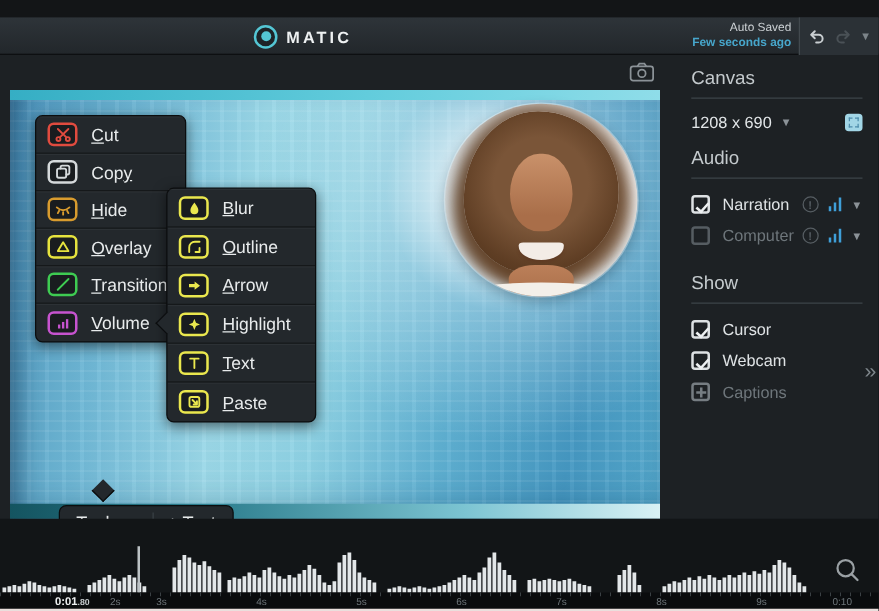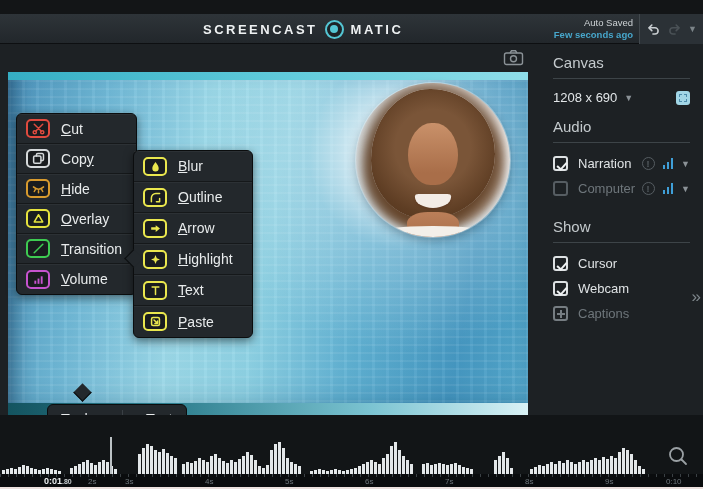--- a/index.html
+++ b/index.html
@@ -78,21 +78,21 @@
   .meter i { display:block; width:2.5px; background:#3f9fd8; }
   .meter i:nth-child(1){height:4px;} .meter i:nth-child(2){height:7px;} .meter i:nth-child(3){height:11px;}
   .row-caret { color:#8b9297; font-size:9px; }
   .done-btn { margin-top:17px; width:100%; height:27px; background:#2e353a; border:1px solid #23282c;
               border-radius:3px; color:#e2e6e8; font-size:13.5px; font-family:inherit; }
   .expander { position:absolute; right:2px; top:287px; color:#7e868b; font-size:17px; }
 
   
   .menu { position:absolute; background:#23282c; border:1px solid #0b0d0e; border-radius:6px;
           box-shadow:0 3px 10px rgba(0,0,0,.5); }
-  #context-menu { left:16px; top:92px; width:121px;margin-top:21px; }
+  #context-menu { left:28px; top:92px; width:121px; }
   #overlay-submenu { left:133px; top:150px; width:120px; }
   .menu-item { display:flex; align-items:center; height:30px; padding-left:9px; gap:11px;
                border-bottom:1px solid rgba(0,0,0,.4); box-shadow:inset 0 1px 0 rgba(255,255,255,.045); }
   #overlay-submenu .menu-item { height:31px; }
   .menu-item:last-child { border-bottom:none; }
   .mi-icon { width:24px; height:19px; border:2px solid currentColor; border-radius:5px; background:rgba(0,0,0,.28);
              display:flex; align-items:center; justify-content:center; flex:0 0 auto; }
   .mi-label { color:#e8ebec; font-size:14px; }
   .mi-label .u { text-decoration:underline; }
   .ptr { position:absolute; width:13px; height:13px; background:#23282c; transform:rotate(45deg); }
@@ -122,21 +122,20 @@
 </style>
 </head>
 <body>
 
 <div class="app">
 
   <div class="top-strip"></div>
 
   <div class="header">
     <div class="logo">
-      <span>SCREENCAST</span>
       <span class="logo-circle">
           <span class="dot"></span>
         </span>
       <span>MATIC</span>
     </div>
     <div class="autosave">
       <div class="l1">Auto Saved</div>
       <div class="l2">Few seconds ago</div>
     </div>
     <div class="history">

